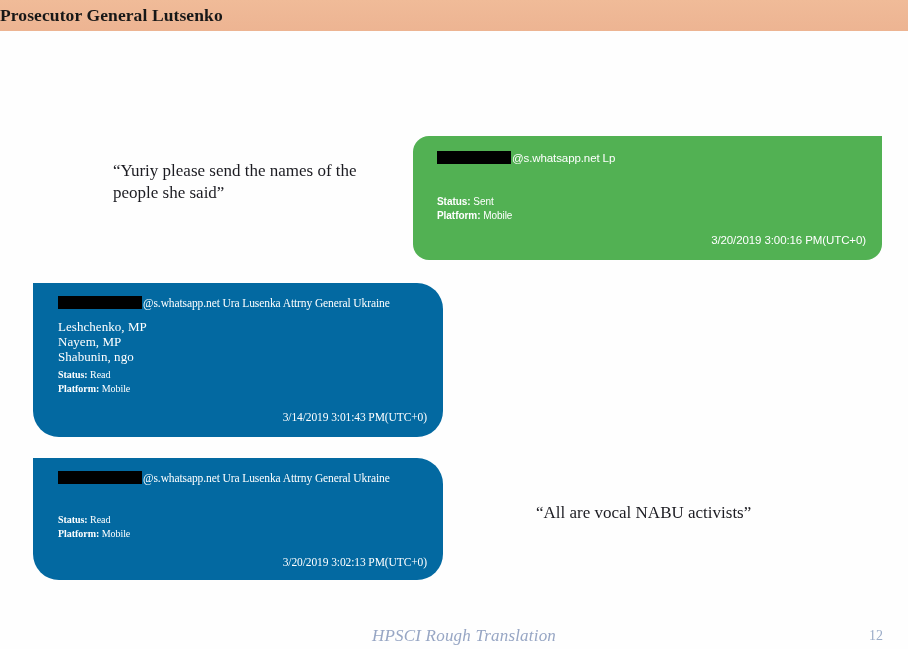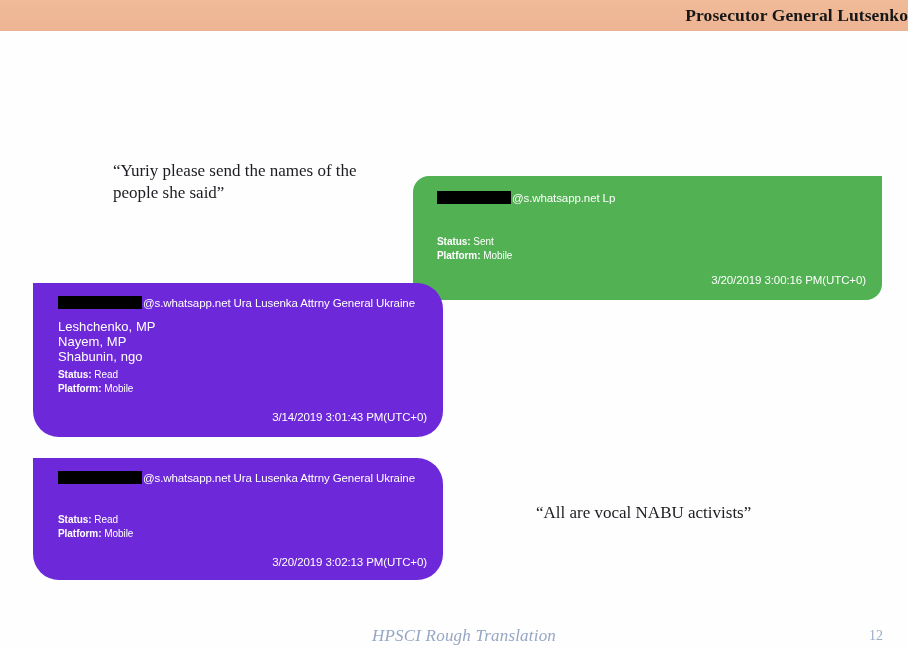--- a/index.html
+++ b/index.html
@@ -24,45 +24,45 @@
     height: 31px;
     background: linear-gradient(180deg, #f0bb98 0%, #eeb795 55%, #edb492 100%);
   }
   .header-title {
     position: absolute;
     left: 0;
     top: 0;
     width: 908px;
     height: 31px;
     line-height: 31px;
-    text-align: right;
+    text-align: left;
     font-family: "Liberation Serif", serif;
     font-weight: bold;
     font-size: 17.5px;
     color: #171717;
     letter-spacing: 0.1px;
   }
 
   
   .bubble {
     position: absolute;
     box-sizing: border-box;
     font-family: "Liberation Sans", sans-serif;
     color: #ffffff;
   }
   .bubble-green {
     background: #52b153;
     border-radius: 16px;
     border-top-right-radius: 0;
-    margin-top: 40px;
   }
   .bubble-blue {
-    background: #6d28d9;
+    background: #0369a1;
     border-radius: 26px;
     border-top-left-radius: 0;
+    font-family: Liberation Serif, serif;
   }
 
   .bubble-head {
     display: flex;
     align-items: center;
     font-size: 11.5px;
     white-space: nowrap;
     letter-spacing: -0.1px;
   }
   .redaction {

